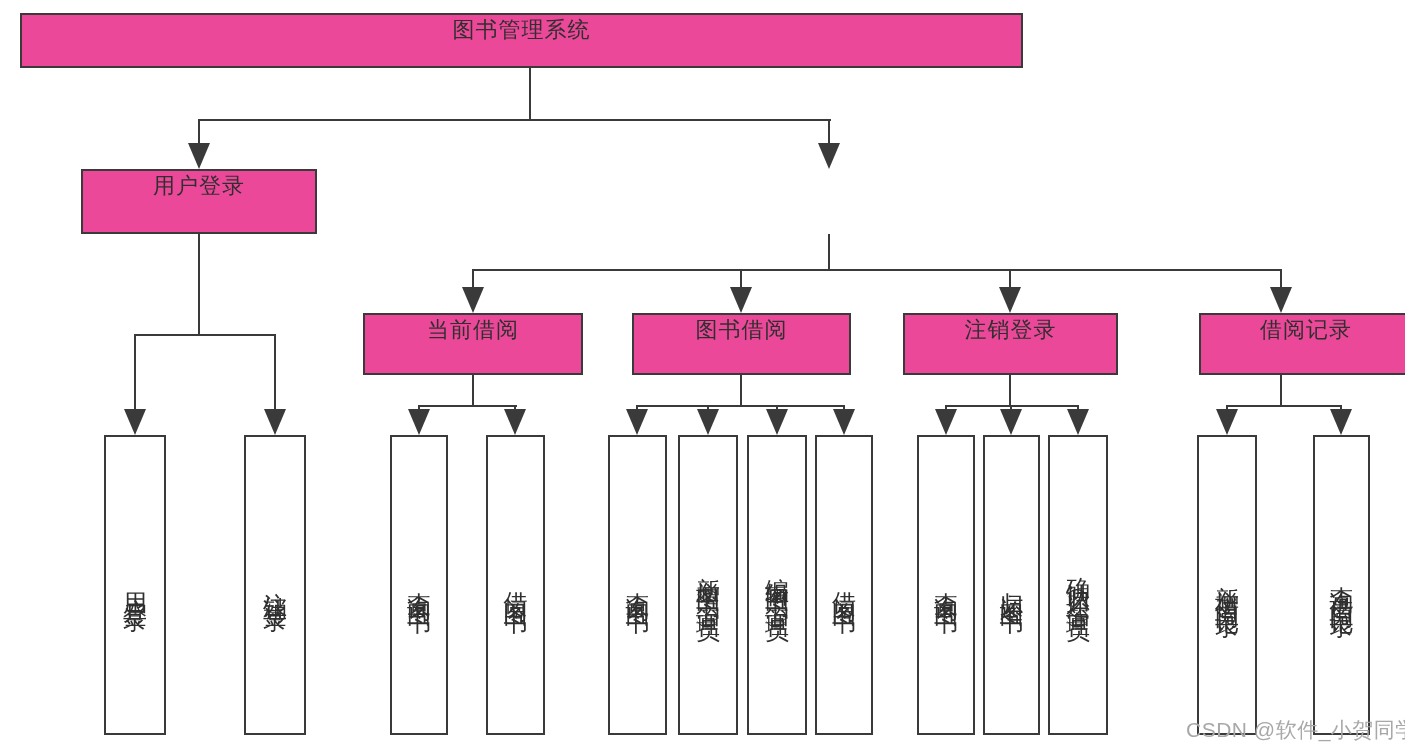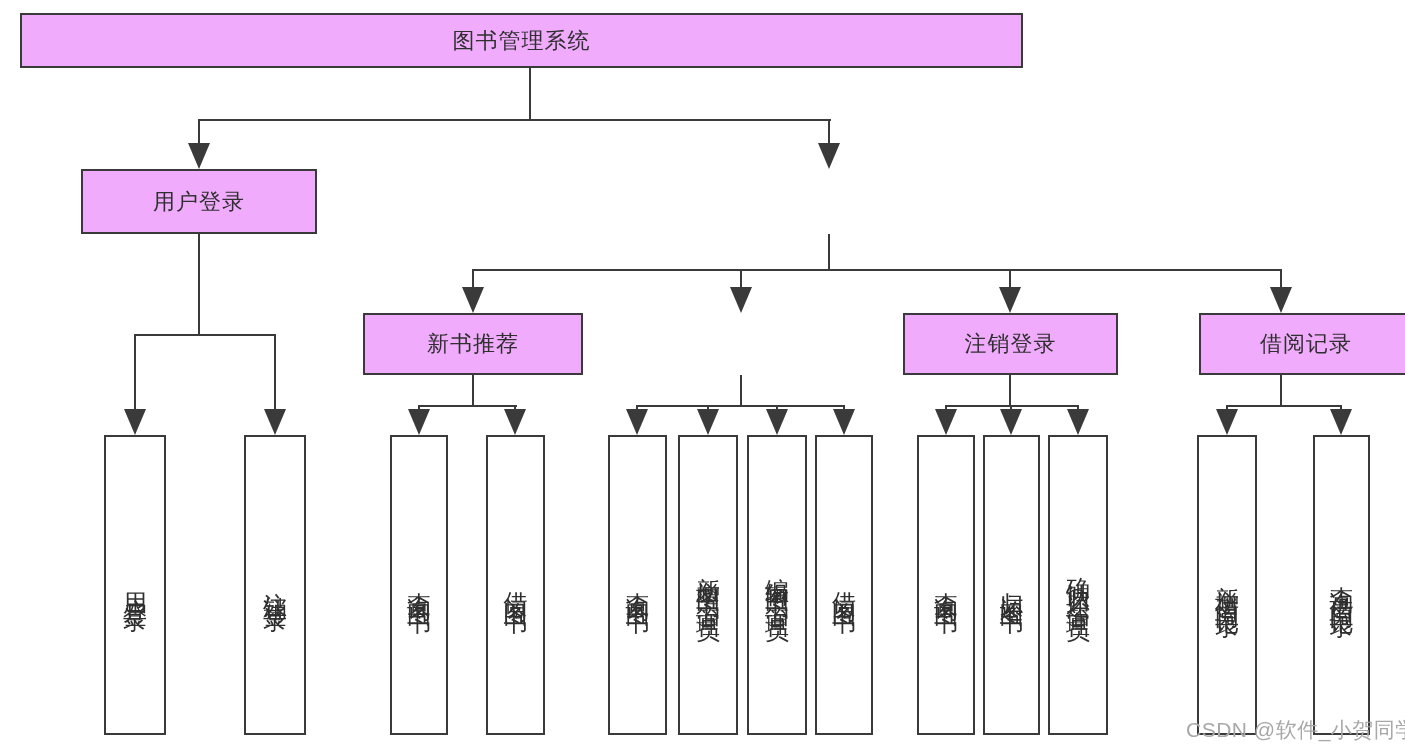--- a/index.html
+++ b/index.html
@@ -1,22 +1,22 @@
 <!DOCTYPE html>
 <html><head>
 <meta charset="utf-8">
 <style>
   html,body{margin:0;padding:0;background:#ffffff;}
   .canvas{
     position:relative;width:1405px;height:747px;background:#ffffff;
     font-family:"Liberation Sans",sans-serif;color:#2f2f2f;overflow:hidden;
   }
   .node{
-    position:absolute;box-sizing:border-box;border:2px solid #3a3a3a;background:#f0abfc;
-    display:flex;align-items:center;justify-content:center;
+    position:absolute;box-sizing:border-box;border:2px solid #3a3a3a;background:#ec4899;
+    display:flex;align-items:flex-start;justify-content:center;
     font-size:22px;letter-spacing:1px;white-space:nowrap;
   }
   .vnode{
     position:absolute;top:435px;height:300px;box-sizing:border-box;
     border:2px solid #3a3a3a;background:#ffffff;
     display:flex;align-items:center;justify-content:center;
   }
   .vnode span{
     writing-mode:vertical-lr;text-orientation:mixed;
     font-size:24px;letter-spacing:6px;line-height:1;white-space:nowrap;
@@ -66,21 +66,24 @@
   <div class="vline" style="left:472px;top:269px;height:20px"></div>
   <div class="ahead" style="left:462px;top:287px"></div>
   <div class="vline" style="left:740px;top:269px;height:20px"></div>
   <div class="ahead" style="left:730px;top:287px"></div>
   <div class="vline" style="left:1009px;top:269px;height:20px"></div>
   <div class="ahead" style="left:999px;top:287px"></div>
   <div class="vline" style="left:1280px;top:269px;height:20px"></div>
   <div class="ahead" style="left:1270px;top:287px"></div>
 
   <div class="node" style="left:363px;top:313px;width:220px;height:62px">
-    <span>新书推荐</span>
+    <span>当前借阅</span>
+  </div>
+  <div class="node" style="left:632px;top:313px;width:219px;height:62px">
+    <span>图书借阅</span>
   </div>
   <div class="node" style="left:903px;top:313px;width:215px;height:62px">
     <span>注销登录</span>
   </div>
   <div class="node" style="left:1199px;top:313px;width:214px;height:62px">
     <span>借阅记录</span>
   </div>
 
   <div class="vline" style="left:472px;top:375px;height:31px"></div>
   <div class="hline" style="left:418px;top:405px;width:99px"></div>

